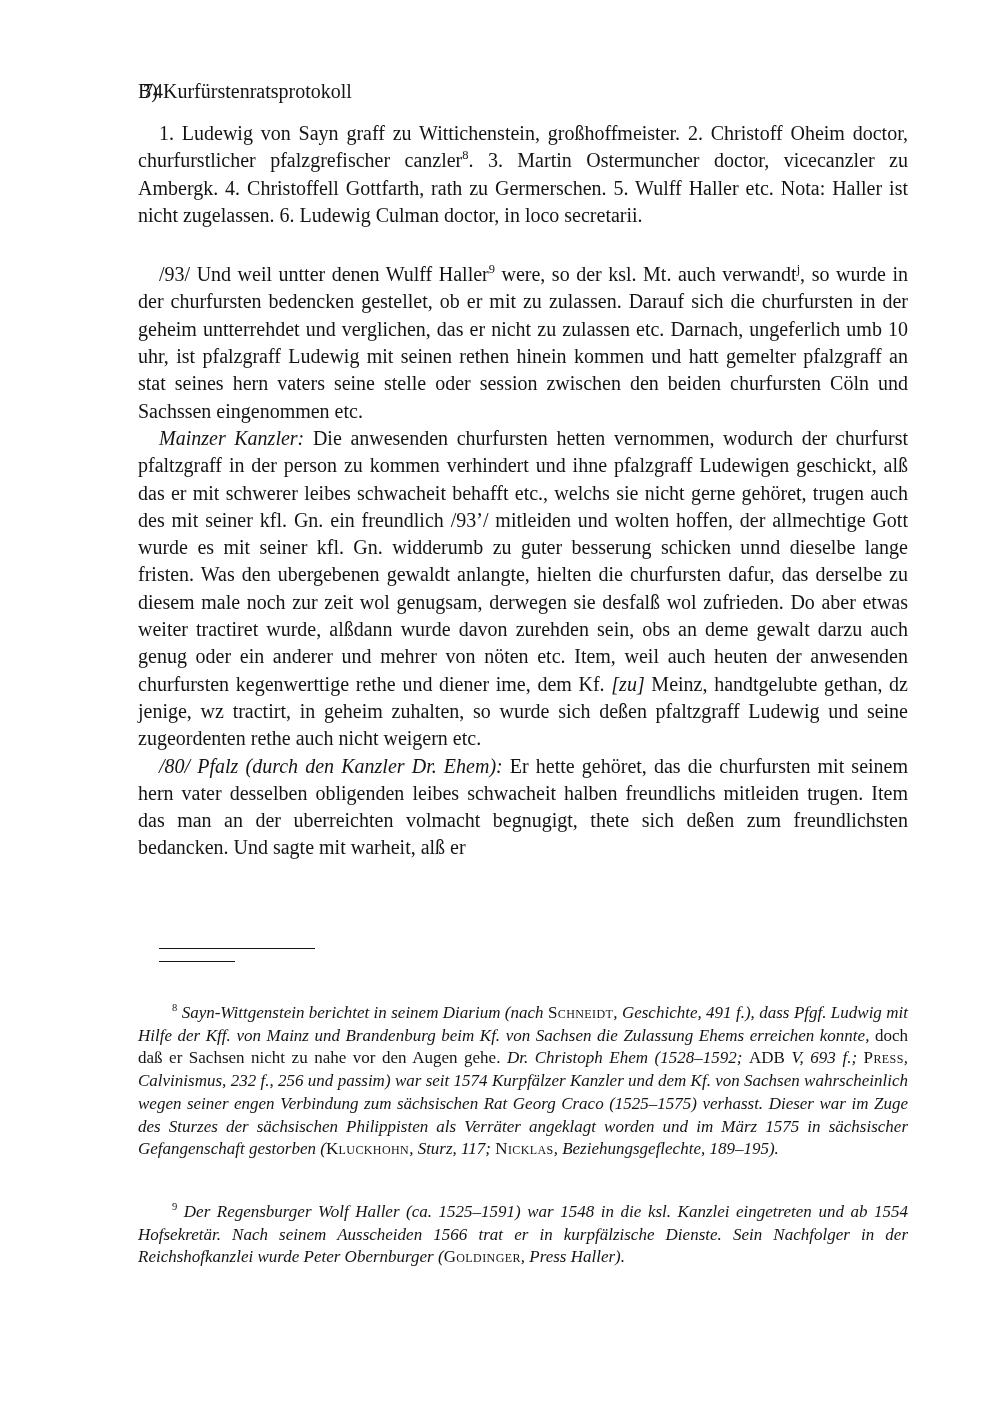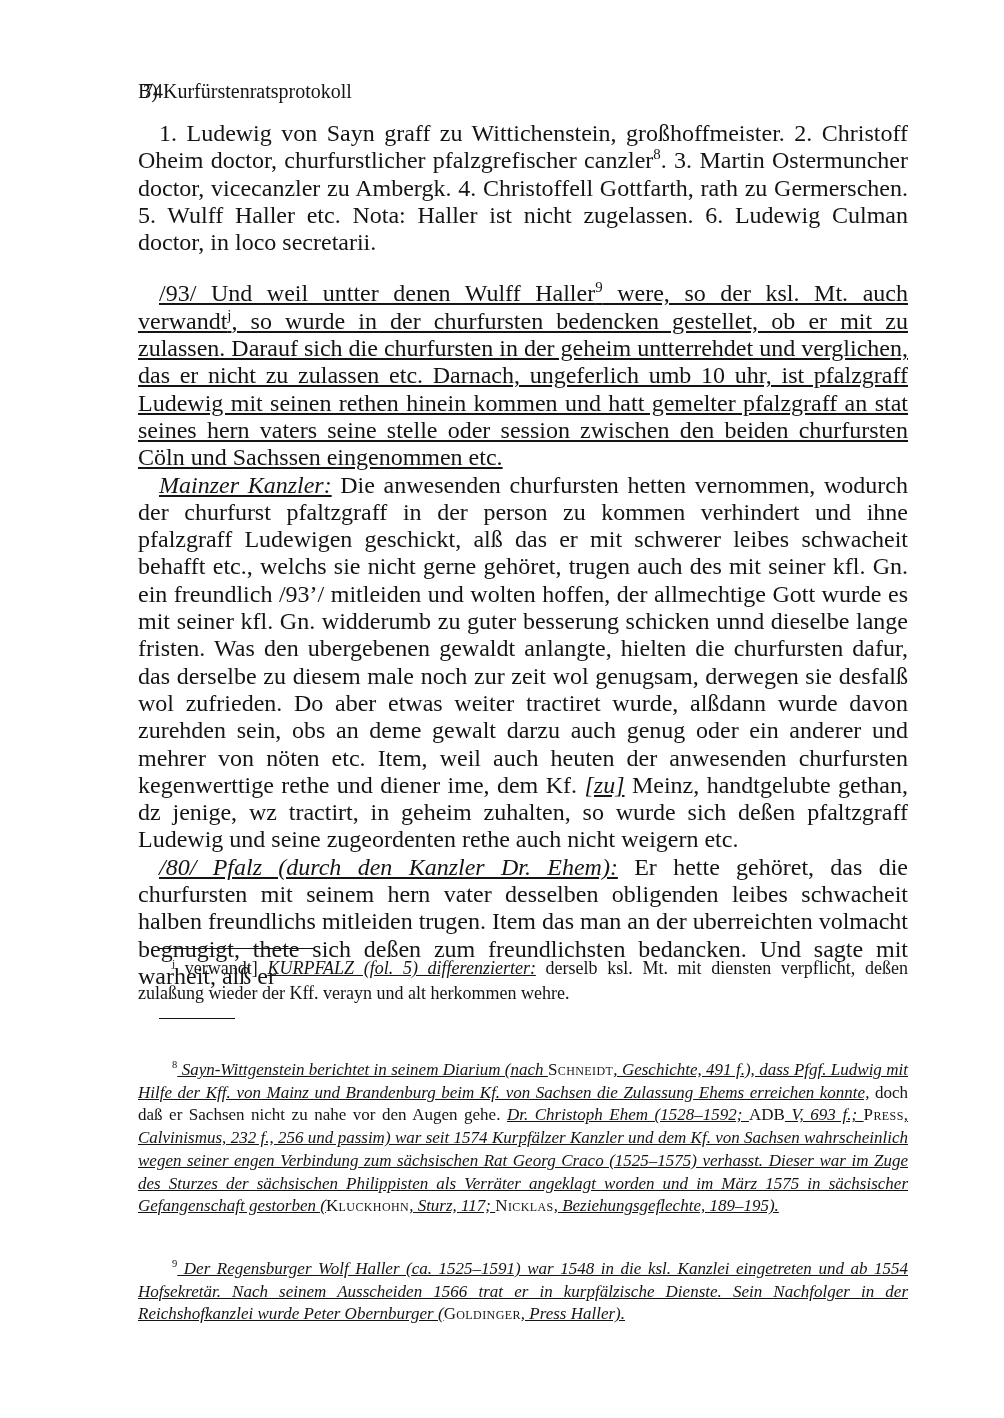--- a/index.html
+++ b/index.html
@@ -21,29 +21,29 @@
   .page-header {
     position: relative;
     font-size: 20px;
     line-height: 27px;
     height: 27px;
   }
   .page-num { position: absolute; left: 5px; top: 0; }
   .running-head { text-align: left; }
   .body-text {
     margin-top: 15px;
-    font-size: 24px;
+    font-size: 20px;
     line-height: 27.3px;
     text-align: justify;
     hyphens: auto;
     -webkit-hyphens: auto;
   }
   p { margin: 0; }
   .para { text-indent: 21px; }
-  .gap-above { margin-top: 24px; text-decoration: underline; }
+  .gap-above { margin-top: 32px; }
 
   .fnarea {
     position: absolute;
     left: 138px;
     top: 948px;
     width: 770px;
   }
   .rule { height: 0; border-top: 1.6px solid #141414; margin-left: 21px; }
   .rule-apparatus { width: 156px; margin-bottom: 7px; }
   .rule-footnotes { width: 76px; margin-top: 12px; margin-bottom: 7px; }
@@ -57,21 +57,21 @@
   }
   .footnotes {
     font-size: 17px;
     line-height: 22.7px;
     text-align: justify;
     hyphens: auto;
     -webkit-hyphens: auto;
   }
   .fn { text-indent: 34px; margin-top: 40px; }
 
-  .run.i  { font-style: italic; text-decoration: underline; }
+  .run.i  { font-style: italic; }
   .run.sc { font-variant: small-caps; font-style: normal; letter-spacing: 0.4px; }
   .run.sup { font-size: 0.62em; vertical-align: super; line-height: 0; }
 </style>
 </head>
 <body>
 
 <div class="page">
   <div class="text-block">
 
     <div class="page-header">
@@ -82,20 +82,19 @@
     <div class="body-text">
       <p class="para"><span class="run">1. Ludewig von Sayn graff zu Wittichenstein, großhoffmeister. 2. Christoff Oheim doctor, churfurstlicher pfalzgrefischer canzler</span><span class="run sup">8</span><span class="run">. 3. Martin Ostermuncher doctor, vicecanzler zu Ambergk. 4. Christoffell Gottfarth, rath zu Germerschen. 5. Wulff Haller etc. Nota: Haller ist nicht zugelassen. 6. Ludewig Culman doctor, in loco secretarii.</span></p>
       <p class="para gap-above"><span class="run">/93/ Und weil untter denen Wulff Haller</span><span class="run sup">9</span><span class="run"> were, so der ksl. Mt. auch verwandt</span><span class="run sup">j</span><span class="run">, so wurde in der churfursten bedencken gestellet, ob er mit zu zulassen. Darauf sich die churfursten in der geheim untterrehdet und verglichen, das er nicht zu zulassen etc. Darnach, ungeferlich umb 10 uhr, ist pfalzgraff Ludewig mit seinen rethen hinein kommen und hatt gemelter pfalzgraff an stat seines hern vaters seine stelle oder session zwischen den beiden churfursten Cöln und Sachssen eingenommen etc.</span></p>
       <p class="para"><span class="run i">Mainzer Kanzler:</span><span class="run"> Die anwesenden churfursten hetten vernommen, wodurch der churfurst pfaltzgraff in der person zu kommen verhindert und ihne pfalzgraff Ludewigen geschickt, alß das er mit schwerer leibes schwacheit behafft etc., welchs sie nicht gerne gehöret, trugen auch des mit seiner kfl. Gn. ein freundlich /93’/ mitleiden und wolten hoffen, der allmechtige Gott wurde es mit seiner kfl. Gn. widderumb zu guter besserung schicken unnd dieselbe lange fristen. Was den ubergebenen gewaldt anlangte, hielten die churfursten dafur, das derselbe zu diesem male noch zur zeit wol genugsam, derwegen sie desfalß wol zufrieden. Do aber etwas weiter tractiret wurde, alßdann wurde davon zurehden sein, obs an deme gewalt darzu auch genug oder ein anderer und mehrer von nöten etc. Item, weil auch heuten der anwesenden churfursten kegenwerttige rethe und diener ime, dem Kf. </span><span class="run i">[zu]</span><span class="run"> Meinz, handtgelubte gethan, dz jenige, wz tractirt, in geheim zuhalten, so wurde sich deßen pfaltzgraff Ludewig und seine zugeordenten rethe auch nicht weigern etc.</span></p>
       <p class="para"><span class="run i">/80/ Pfalz (durch den Kanzler Dr. Ehem):</span><span class="run"> Er hette gehöret, das die churfursten mit seinem hern vater desselben obligenden leibes schwacheit halben freundlichs mitleiden trugen. Item das man an der uberreichten volmacht begnugigt, thete sich deßen zum freundlichsten bedancken. Und sagte mit warheit, alß er</span></p>
     </div>
   </div>
 
   <div class="fnarea">
     <div class="rule rule-apparatus"></div>
-    <p class="apparatus-note"><span class="run sup">j</span><span class="run"> verwandt] </span><span class="run i">KURPFALZ (fol. 5) differenzierter:</span><span class="run"> derselb ksl. Mt. mit diensten verpflicht, deßen zulaßung wieder der Kff. verayn und alt herkommen wehre.</span></p>
     <div class="rule rule-footnotes"></div>
     <div class="footnotes">
       <p class="fn"><span class="run sup">8</span><span class="run i"> Sayn-Wittgenstein berichtet in seinem Diarium (nach </span><span class="run sc">Schneidt</span><span class="run i">, Geschichte, 491 f.), dass Pfgf. Ludwig mit Hilfe der Kff. von Mainz und Brandenburg beim Kf. von Sachsen die Zulassung Ehems erreichen konnte,</span><span class="run"> doch daß er Sachsen nicht zu nahe vor den Augen gehe. </span><span class="run i">Dr. Christoph Ehem (1528–1592; </span><span class="run">ADB</span><span class="run i"> V, 693 f.; </span><span class="run sc">Press</span><span class="run i">, Calvinismus, 232 f., 256 und passim) war seit 1574 Kurpfälzer Kanzler und dem Kf. von Sachsen wahrscheinlich wegen seiner engen Verbindung zum sächsischen Rat Georg Craco (1525–1575) verhasst. Dieser war im Zuge des Sturzes der sächsischen Philippisten als Verräter angeklagt worden und im März 1575 in sächsischer Gefangenschaft gestorben (</span><span class="run sc">Kluckhohn</span><span class="run i">, Sturz, 117; </span><span class="run sc">Nicklas</span><span class="run i">, Beziehungsgeflechte, 189–195).</span></p>
       <p class="fn"><span class="run sup">9</span><span class="run i"> Der Regensburger Wolf Haller (ca. 1525–1591) war 1548 in die ksl. Kanzlei eingetreten und ab 1554 Hofsekretär. Nach seinem Ausscheiden 1566 trat er in kurpfälzische Dienste. Sein Nachfolger in der Reichshofkanzlei wurde Peter Obernburger (</span><span class="run sc">Goldinger</span><span class="run i">, Press Haller).</span></p>
     </div>
   </div>
 </div>
 
 </body></html>

